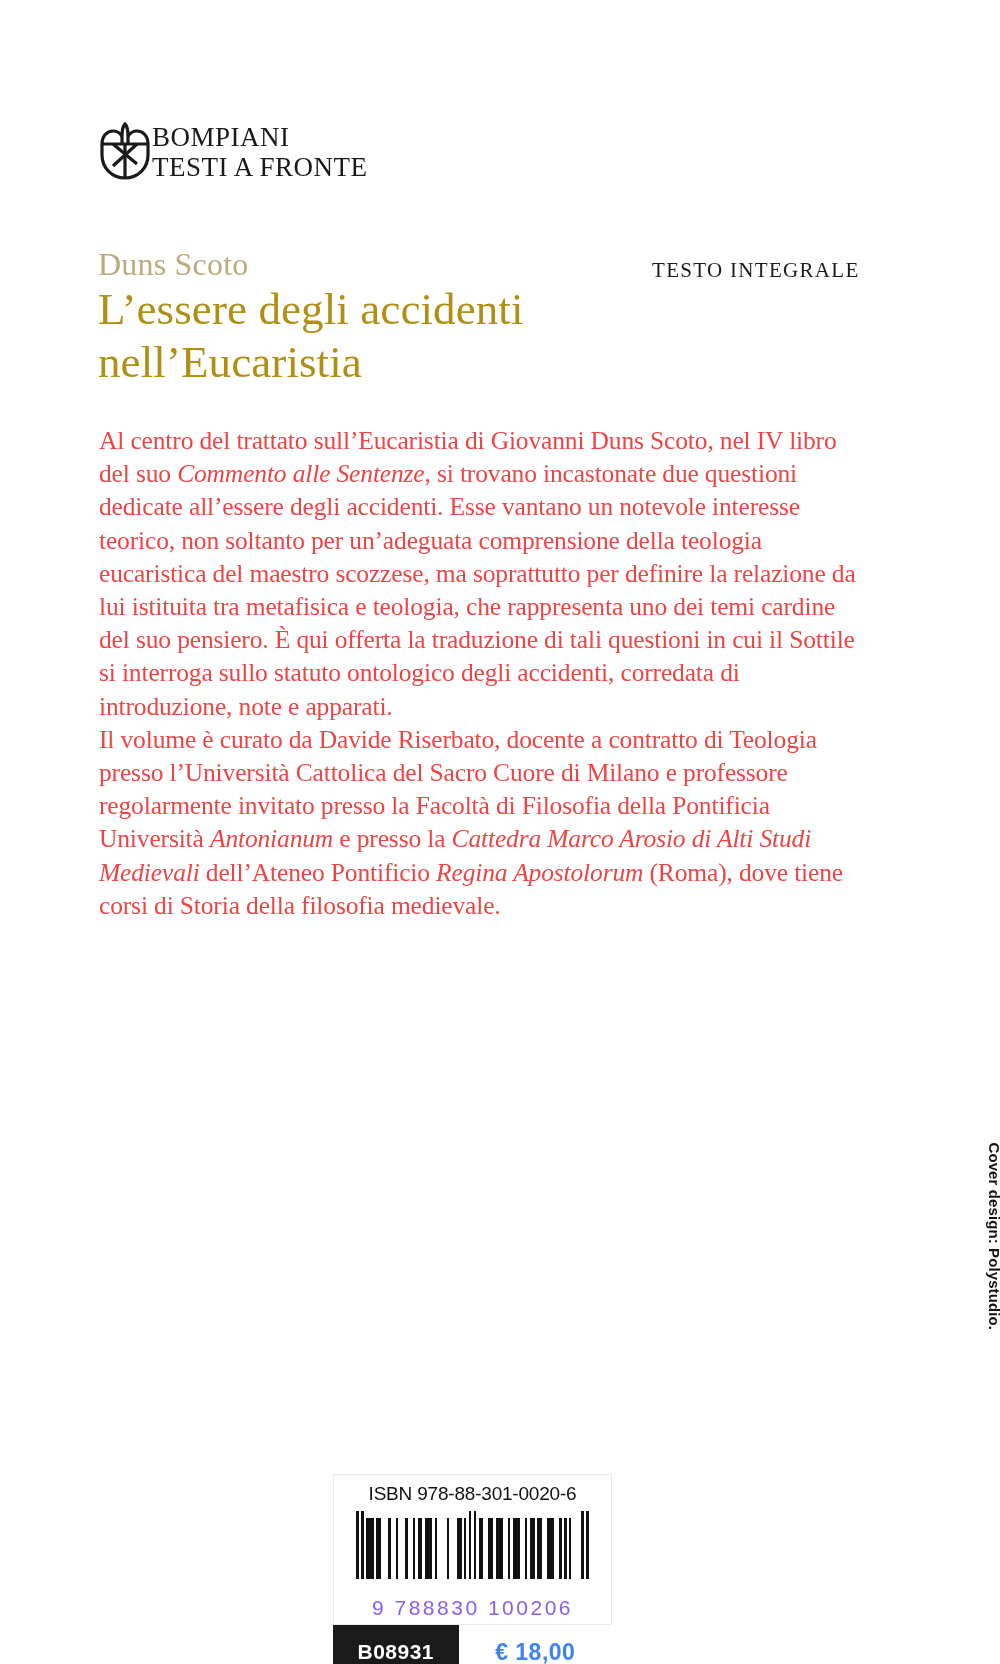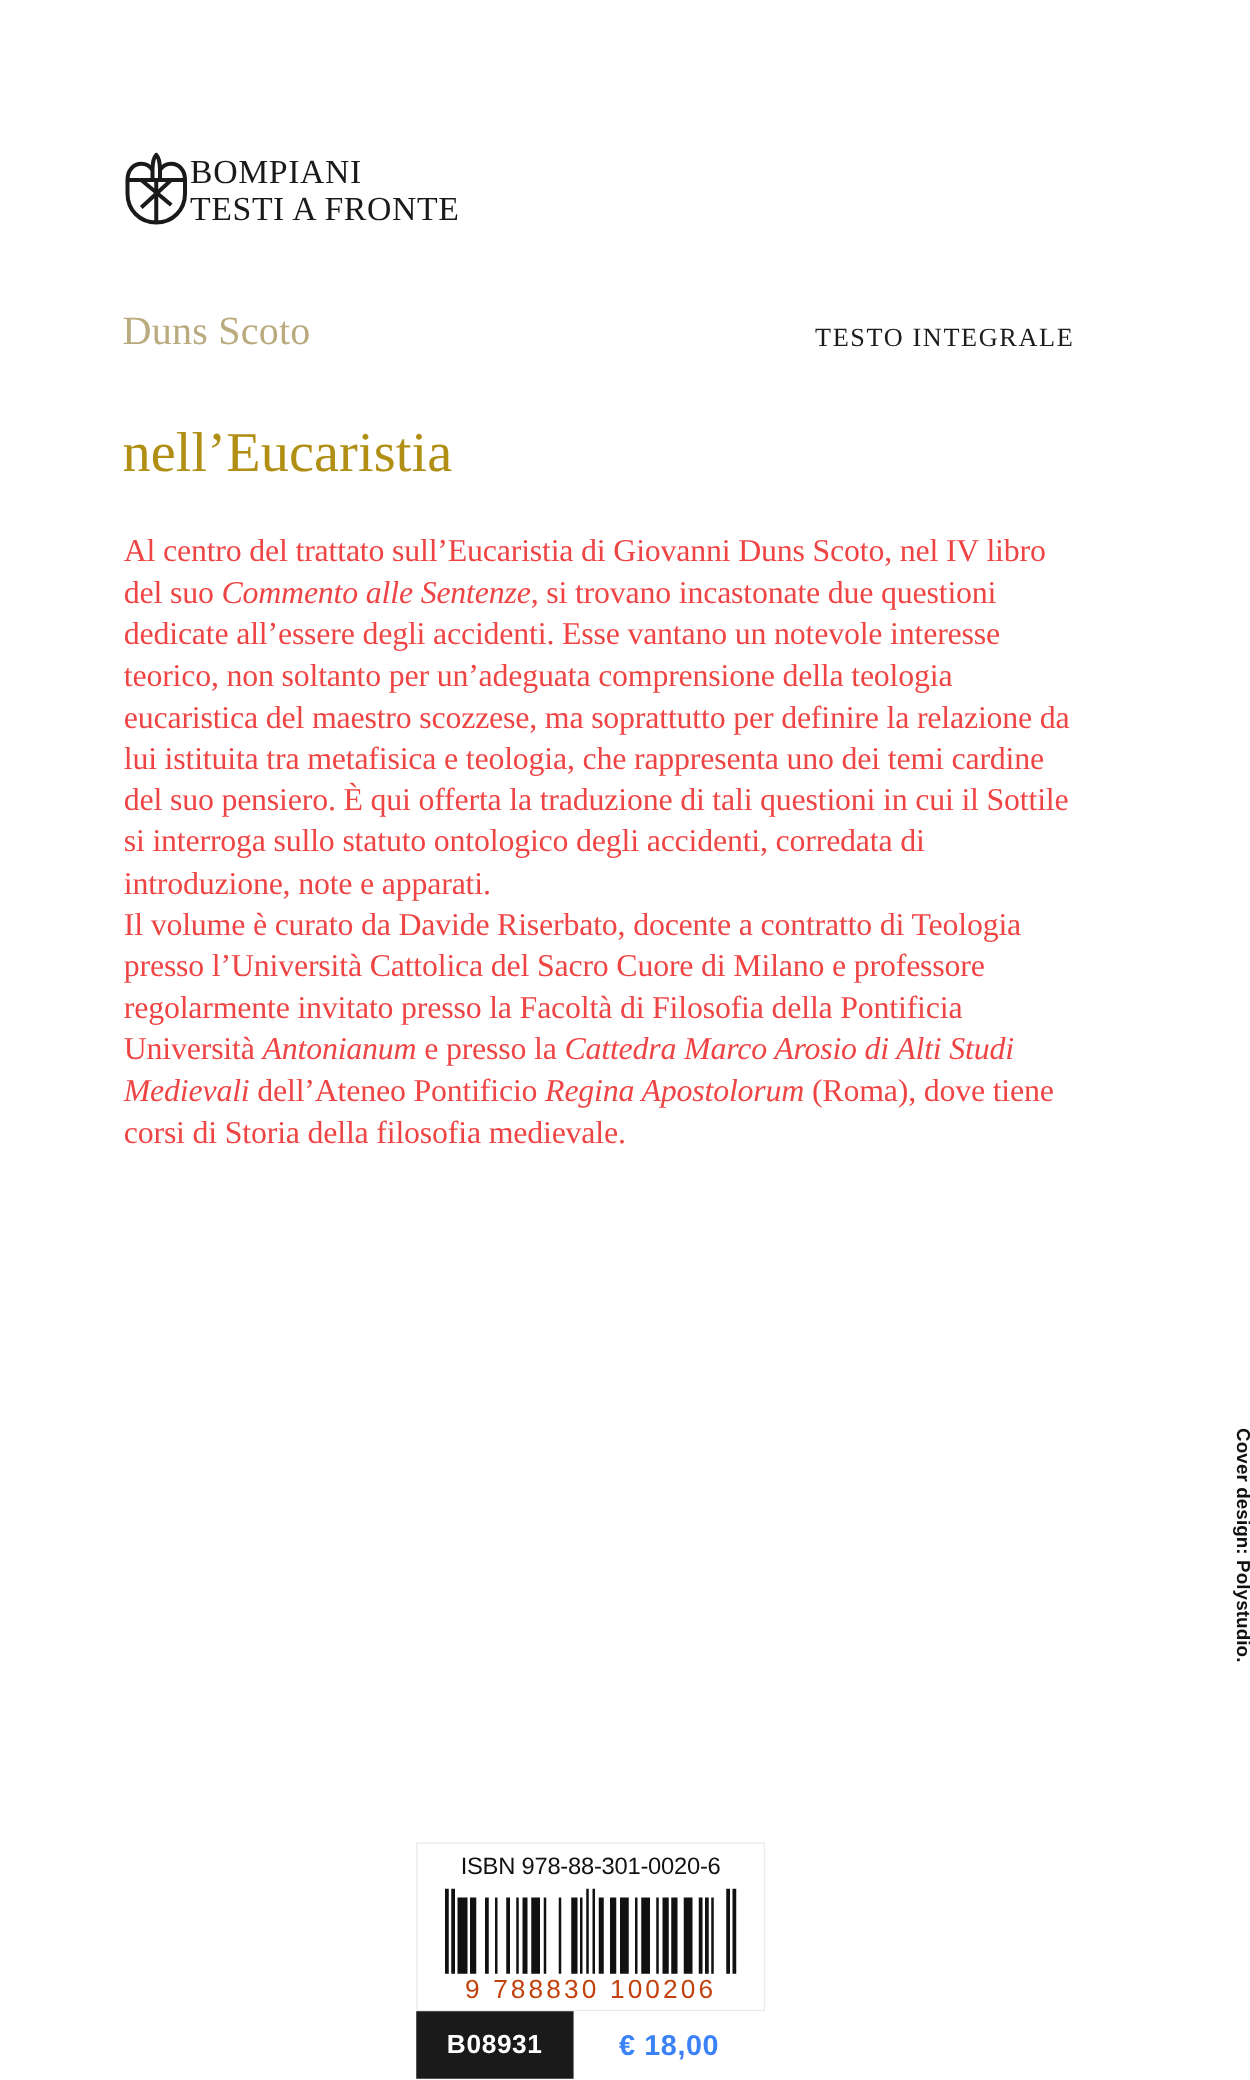--- a/index.html
+++ b/index.html
@@ -138,23 +138,23 @@
     gap: 0;
     padding: 0 12px;
   }
   .bars span {
     display: block;
     background: #111111;
   }
   .ean-digits {
     font-family: "Liberation Sans", sans-serif;
     font-size: 21px;
-    color: #c2410c;
+    color: #8b5cf6;
     letter-spacing: 2.5px;
-    margin-top: 1px;
+    margin-top: 17px;
     padding: 0 10px;
   }
   .barcode-bottom {
     display: flex;
     height: 54px;
   }
   .code-cell {
     background: #1a1a1a;
     color: #ffffff;
     flex: 0 0 45%;
@@ -200,21 +200,21 @@
   </div>
   <div class="logo-words">
     <div class="logo-line1">BOMPIANI</div>
     <div class="logo-line2">TESTI A FRONTE</div>
   </div>
 </div>
 
 <div class="title-area">
   <div class="author">Duns Scoto</div>
   <div class="book-title">
-    <br>
+    <span>L’essere degli accidenti</span><br>
     <span>nell’Eucaristia</span>
   </div>
 </div>
 
 <div class="testo-integrale">TESTO INTEGRALE</div>
 
 <div class="blurb">
   <p><span>Al centro del trattato sull’Eucaristia di Giovanni Duns Scoto, nel IV libro del suo </span><i>Commento alle Sentenze</i><span>, si trovano incastonate due questioni dedicate all’essere degli accidenti. Esse vantano un notevole interesse teorico, non soltanto per un’adeguata comprensione della teologia eucaristica del maestro scozzese, ma soprattutto per definire la relazione da lui istituita tra metafisica e teologia, che rappresenta uno dei temi cardine del suo pensiero. È qui offerta la traduzione di tali questioni in cui il Sottile si interroga sullo statuto ontologico degli accidenti, corredata di introduzione, note e apparati.</span></p>
   <p><span>Il volume è curato da Davide Riserbato, docente a contratto di Teologia presso l’Università Cattolica del Sacro Cuore di Milano e professore regolarmente invitato presso la Facoltà di Filosofia della Pontificia Università </span><i>Antonianum</i><span> e presso la </span><i>Cattedra Marco Arosio di Alti Studi Medievali</i><span> dell’Ateneo Pontificio </span><i>Regina Apostolorum</i><span> (Roma), dove tiene corsi di Storia della filosofia medievale.</span></p>
 </div>

